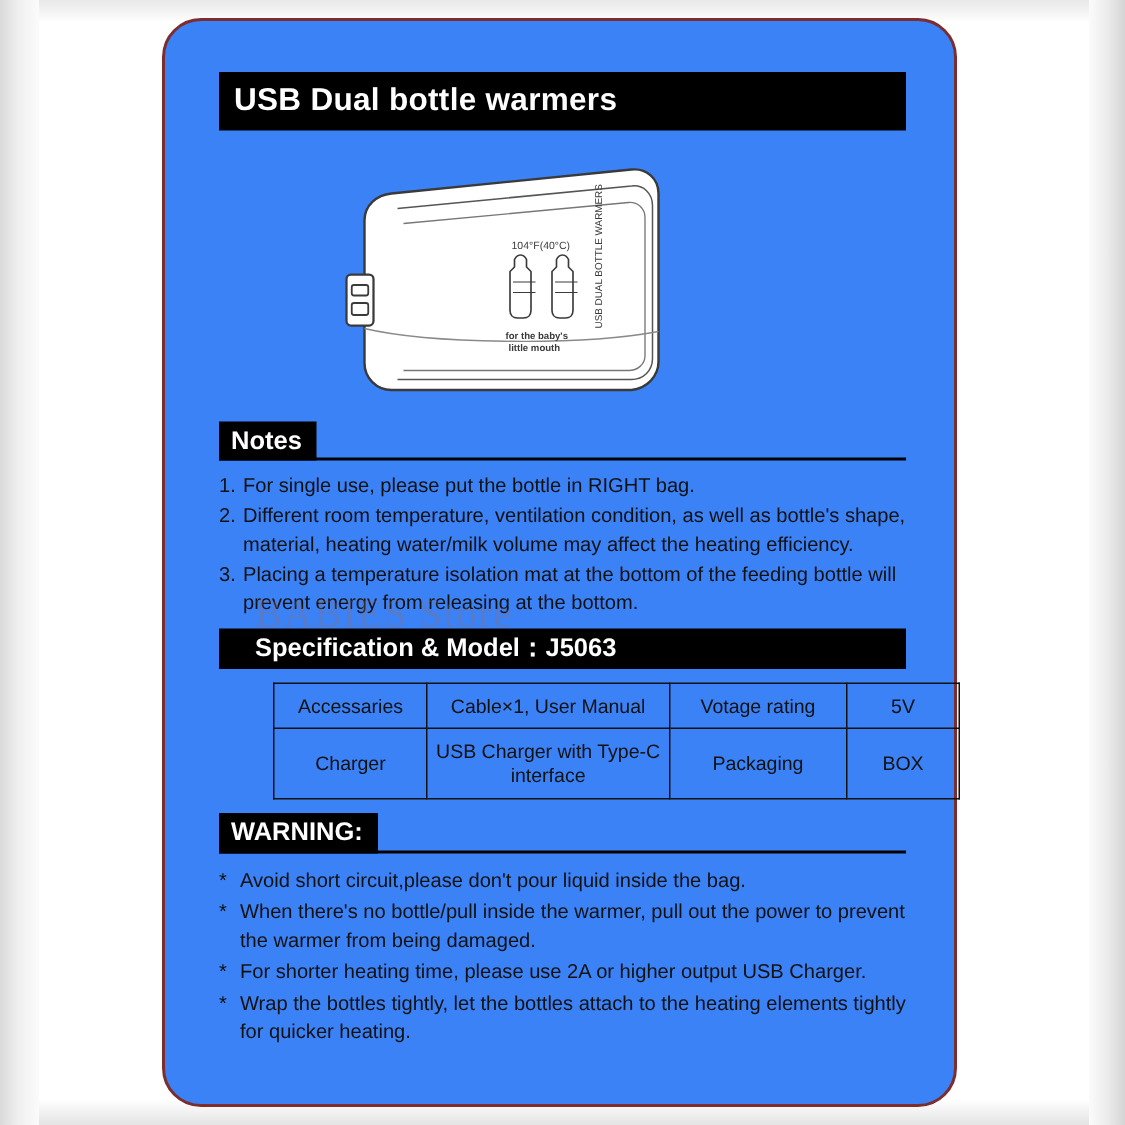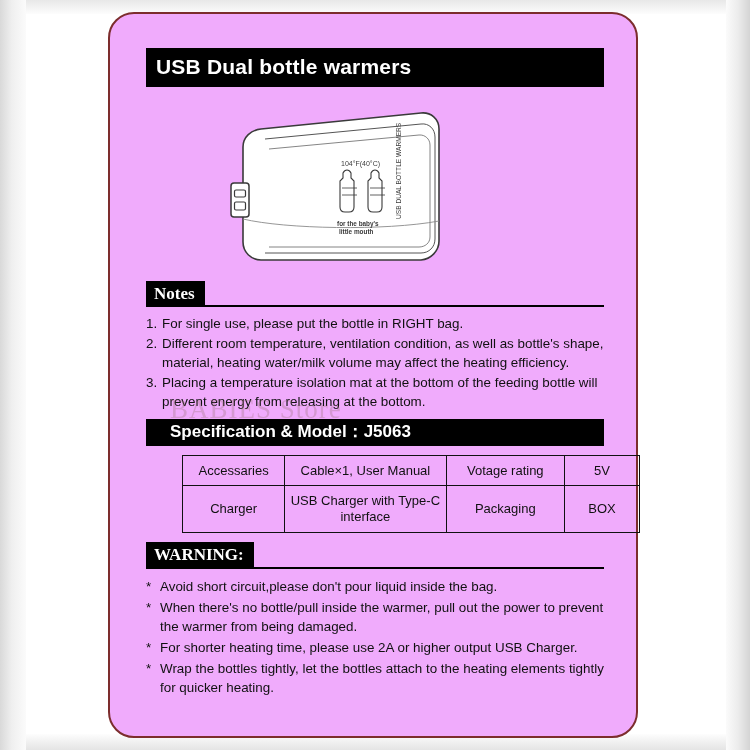--- a/index.html
+++ b/index.html
@@ -48,21 +48,21 @@
   }
 
   .card {
     position: absolute;
     left: 108px;
     top: 12px;
     width: 530px;
     height: 726px;
     border: 2px solid #7c2d2d;
     border-radius: 26px;
-    background: #f0abfc;
+    background: #3b82f6;
     box-sizing: border-box;
   }
 
   .content {
     position: absolute;
     left: 36px;
     top: 34px;
     width: 458px;
   }
 
@@ -114,21 +114,20 @@
     left: 0;
     right: 0;
     bottom: 0;
     height: 2px;
     background: #000;
   }
   .bar-row .section-bar {
     position: absolute;
     left: 0;
     bottom: 0;
-    font-family: Liberation Serif, serif;
   }
 
   .notes-list {
     margin: 7px 0 0 0;
     padding: 0;
     list-style: none;
     font-size: 13.4px;
     color: #111;
     line-height: 1.42;
   }

